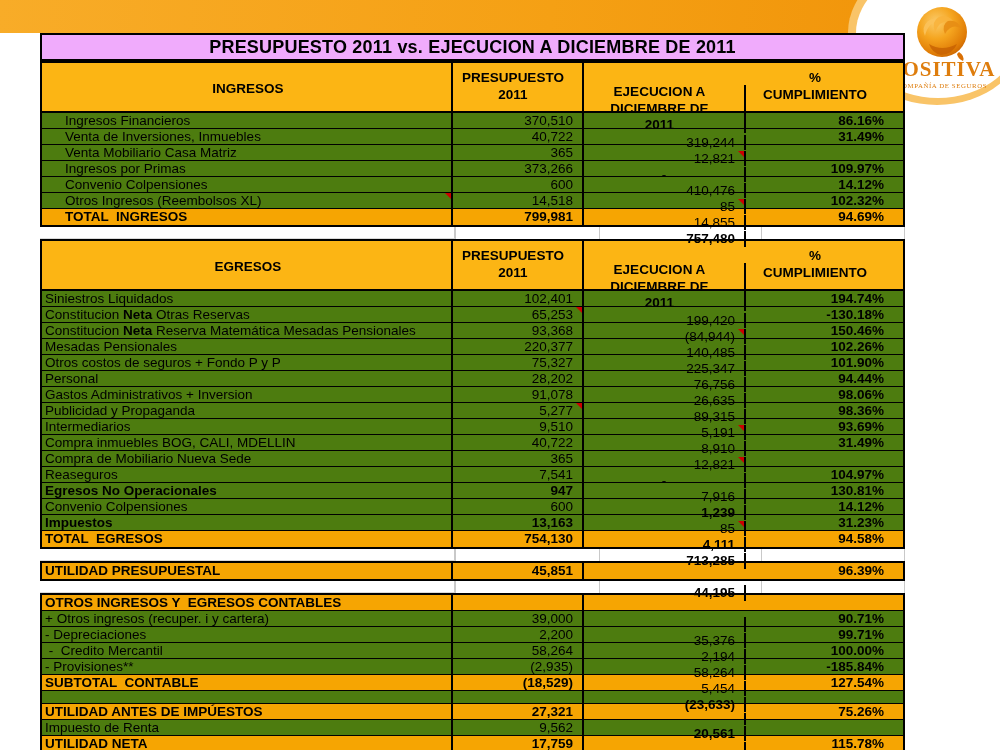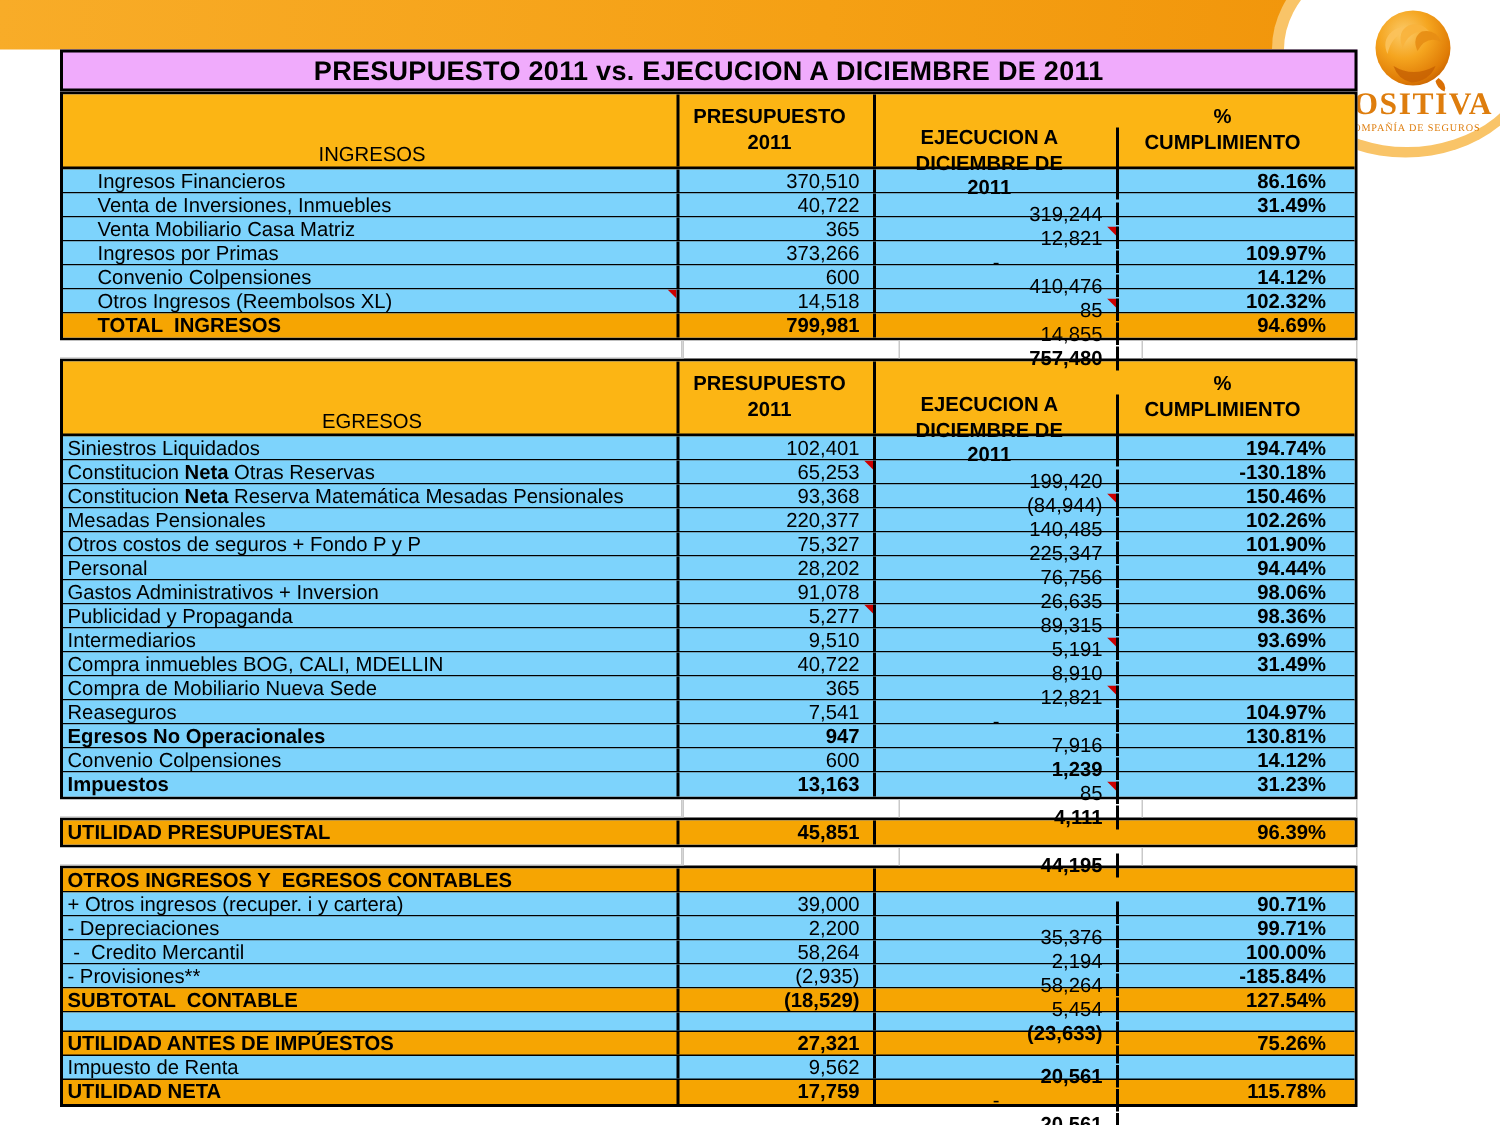--- a/index.html
+++ b/index.html
@@ -21,37 +21,37 @@
   .brand{ font-family:"Liberation Serif", serif; font-weight:bold; font-size:21px;
     color:#DE7D0D; letter-spacing:1px; line-height:1; margin-top:-3px;}
   .tagline{ font-family:"Liberation Serif", serif; font-size:6.8px; color:#DE7D0D;
     letter-spacing:.6px; margin-top:2px; white-space:nowrap;}
   
   .sheet{ position:absolute; left:40px; top:33px; width:865px; z-index:5; }
   .block{ border:2px solid #000; background:#fff; }
   .title-bar{ height:28px; display:flex; align-items:center; justify-content:center;
     background:#f0abfc; font-weight:bold; font-size:18px; letter-spacing:.2px; }
   .thead{ display:flex; height:50px; background:#FCB514; border-bottom:2px solid #000;}
-  .row{ display:flex; height:16px; border-bottom:1px solid #000; background:#7dd3fc;}
+  .row{ display:flex; height:16px; border-bottom:1px solid #000; background:#4d7c0f;}
   .row:last-child, .thead+.rows .row:last-child{ border-bottom:none; }
   .rows .row:last-child{ border-bottom:none; }
   .cell{ position:relative; display:flex; align-items:center; height:100%;
     font-size:13.5px; border-right:2px solid #000; overflow:hidden; line-height:1;}
   .cell:last-child{ border-right:none; }
   .c-label{ width:411px; justify-content:flex-start; padding-left:3px; white-space:pre;}
   .c-pres { width:131px; justify-content:flex-end; padding-right:9px;}
   .c-ejec { width:162px; justify-content:flex-end; padding-right:9px;margin-top:22px;}
   .c-pct  { width:143px; justify-content:flex-end; padding-right:5px; font-weight:bold;}
   .dash{ justify-content:center; padding-right:0;}
   .band-row{ background:#F6A502; }
   .band-row .cell{ font-weight:bold; }
   .boldrow .cell{ font-weight:bold; }
   .spacer-in{ height:13px; }
   .indent .c-label{ padding-left:23px; }
-  .hlabel{ align-items:flex-end; justify-content:center; font-weight:normal; padding-bottom:2px;}
+  .hlabel{ align-items:flex-end; justify-content:center; font-weight:bold; padding-bottom:16px;}
   .hcol{ flex-direction:column; justify-content:center; text-align:center;
     font-weight:bold; line-height:1.25;}
   .mark{ position:absolute; top:0; right:0; width:0; height:0;
     border-top:6px solid #CC0000; border-left:6px solid transparent;}
   
   .gap-row{ display:flex; height:12px; background:#fff;}
   .gap-row .g{ height:100%; border-right:1px solid #C9C9C9;}
   .g1{ width:415px; border-left:none; border-bottom:1px solid #DADADA;}
   .g2{ width:145px; border-left:1px solid #C9C9C9;}
   .g3{ width:162px;} .g4{ width:143px;}
@@ -260,20 +260,26 @@
           <div class="cell c-pres">600</div>
           <div class="cell c-ejec">85<span class="mark"></span></div>
           <div class="cell c-pct">14.12%</div>
         </div>
         <div class="row boldrow">
           <div class="cell c-label">Impuestos</div>
           <div class="cell c-pres">13,163</div>
           <div class="cell c-ejec">4,111</div>
           <div class="cell c-pct">31.23%</div>
         </div>
+        <div class="row band-row">
+          <div class="cell c-label">TOTAL  EGRESOS</div>
+          <div class="cell c-pres">754,130</div>
+          <div class="cell c-ejec">713,285</div>
+          <div class="cell c-pct">94.58%</div>
+        </div>
       </div>
   </div>
 
   <div class="gap-row">
     <div class="g g1"></div>
       <div class="g g2"></div>
       <div class="g g3"></div>
       <div class="g g4"></div>
   </div>
 

